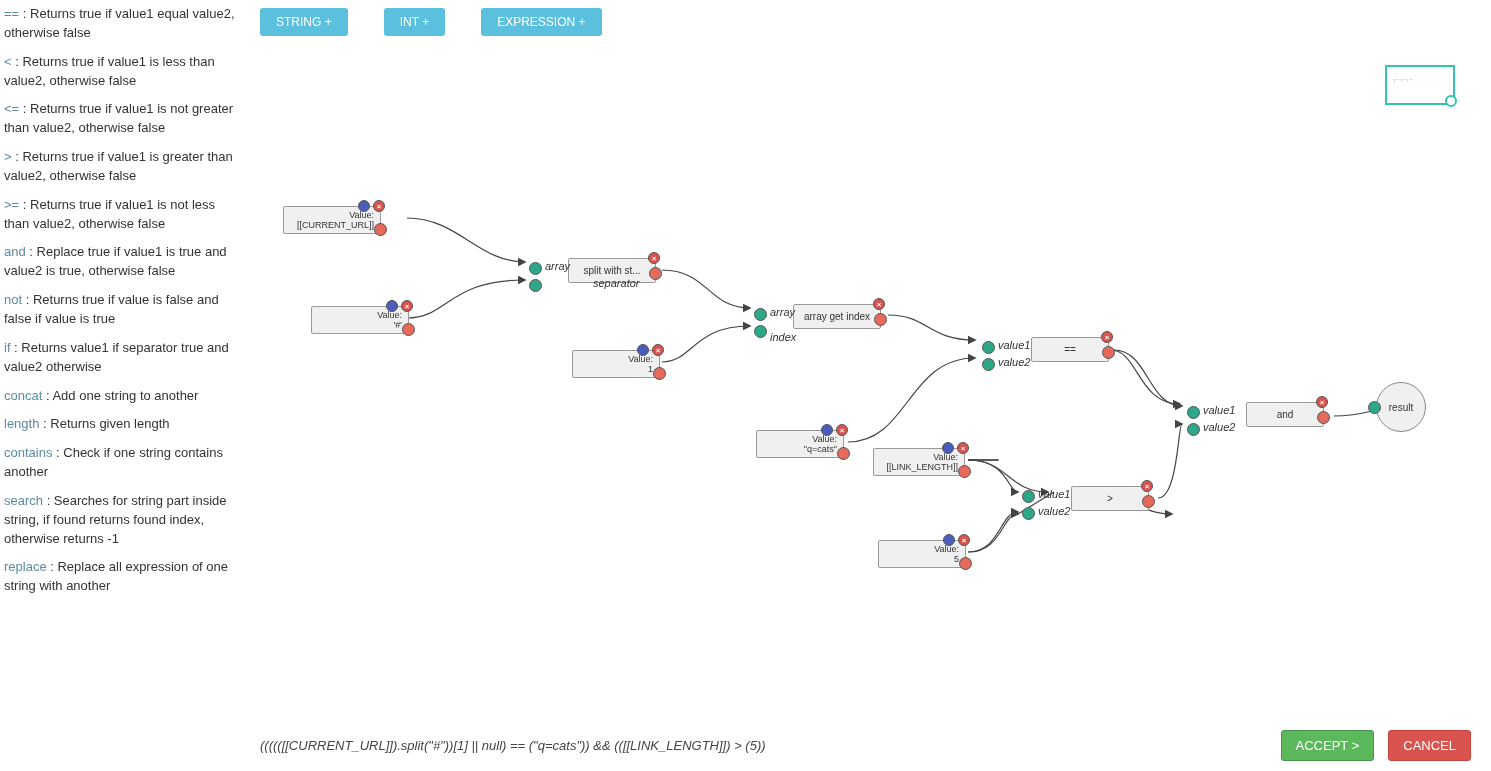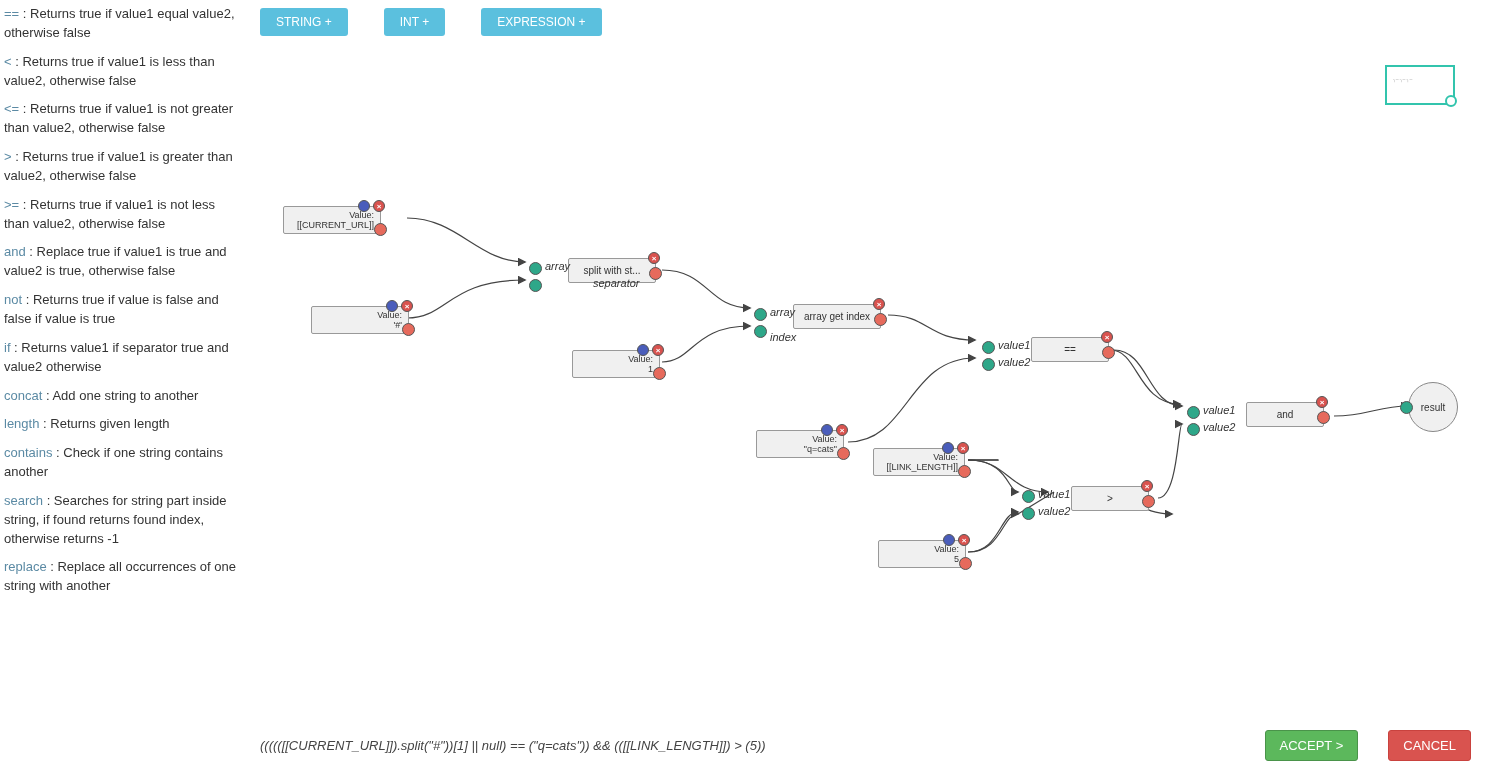--- a/index.html
+++ b/index.html
@@ -12,21 +12,21 @@
 .sidebar-item .kw { color: #5b8aa4; cursor: pointer; }
 .main { flex: 1; height: 771px; position: relative; }
 .toolbar { position: absolute; top: 8px; left: 12px; display: flex; gap: 36px; }
 .tool-btn { background: #5bc0de; color: #fff; border: none; border-radius: 3px; padding: 7px 16px; font-size: 12px; cursor: pointer; }
 .canvas { position: absolute; top: 0; left: 0; width: 1243px; height: 771px; }
 .minimap { position: absolute; top: 65px; right: 36px; width: 70px; height: 40px; border: 2px solid #32c4ad; background: #fff; }
 .minimap::after { content: ""; position: absolute; right: -4px; bottom: -4px; width: 8px; height: 8px; border: 2px solid #32c4ad; border-radius: 50%; background: #fff; }
 .minimap-inner { position: absolute; font-size: 4px; color: #888; left: 6px; top: 10px; }
 .footer { position: absolute; bottom: 10px; left: 12px; right: 20px; display: flex; align-items: center; justify-content: space-between; }
 .expr-text { font-style: italic; font-size: 13px; color: #444; }
-.footer-btns { display: flex; gap: 30px; }
+.footer-btns { display: flex; gap: 14px; }
 .accept-btn { background: #5cb85c; color: #fff; border: 1px solid #4a934a; border-radius: 3px; padding: 7px 14px; font-size: 13px; cursor: pointer; }
 .cancel-btn { background: #d9534f; color: #fff; border: 1px solid #c9423e; border-radius: 3px; padding: 7px 14px; font-size: 13px; cursor: pointer; }
 .node-box { position: absolute; background: #f0f0f0; border: 1px solid #999; border-radius: 2px; font-size: 10px; text-align: center; padding: 3px 6px; }
 .node-box .lbl { display: block; font-size: 9px; color: #333; text-align: right; }
 .op-box { position: absolute; background: #f0f0f0; border: 1px solid #999; border-radius: 2px; font-size: 10px; text-align: center; padding: 6px 0; }
 .result-circle { position: absolute; width: 50px; height: 50px; border: 1px solid #888; border-radius: 50%; background: #f0f0f0; display: flex; align-items: center; justify-content: center; font-size: 10px; }
 .port { position: absolute; width: 13px; height: 13px; border-radius: 50%; border: 1px solid #555; }
 .port-in { background: #2ea789; }
 .port-out { background: #e66a5c; }
 .port-edit { background: #4a5dbb; width: 12px; height: 12px; }
@@ -45,21 +45,21 @@
   <div class="sidebar-item"><span class="kw">&lt;=</span><span> : Returns true if value1 is not greater than value2, otherwise false</span></div>
   <div class="sidebar-item"><span class="kw">&gt;</span><span> : Returns true if value1 is greater than value2, otherwise false</span></div>
   <div class="sidebar-item"><span class="kw">&gt;=</span><span> : Returns true if value1 is not less than value2, otherwise false</span></div>
   <div class="sidebar-item"><span class="kw">and</span><span> : Replace true if value1 is true and value2 is true, otherwise false</span></div>
   <div class="sidebar-item"><span class="kw">not</span><span> : Returns true if value is false and false if value is true</span></div>
   <div class="sidebar-item"><span class="kw">if</span><span> : Returns value1 if separator true and value2 otherwise</span></div>
   <div class="sidebar-item"><span class="kw">concat</span><span> : Add one string to another</span></div>
   <div class="sidebar-item"><span class="kw">length</span><span> : Returns given length</span></div>
   <div class="sidebar-item"><span class="kw">contains</span><span> : Check if one string contains another</span></div>
   <div class="sidebar-item"><span class="kw">search</span><span> : Searches for string part inside string, if found returns found index, otherwise returns -1</span></div>
-  <div class="sidebar-item"><span class="kw">replace</span><span> : Replace all occurrences of one string with another</span></div>
+  <div class="sidebar-item"><span class="kw">replace</span><span> : Replace all expression of one string with another</span></div>
 </div>
 
 <div class="main">
   <div class="toolbar">
     <button class="tool-btn">STRING +</button>
     <button class="tool-btn">INT +</button>
     <button class="tool-btn">EXPRESSION +</button>
   </div>
 
   <div class="minimap">
@@ -204,21 +204,21 @@
     <div class="op-box" style="left:998px; top:402px; width:78px;">
       <span>and</span>
       <div class="port port-del" style="top:-7px; right:-5px;">×</div>
       <div class="port port-in" style="top:3px; left:-60px;"></div>
       <div class="port-label" style="top:1px; left:-44px;">value1</div>
       <div class="port port-in" style="top:20px; left:-60px;"></div>
       <div class="port-label" style="top:18px; left:-44px;">value2</div>
       <div class="port port-out" style="top:8px; right:-7px;"></div>
     </div>
 
-    <div class="result-circle" style="left:1160px; top:382px;">
+    <div class="result-circle" style="left:1128px; top:382px;">
       <span>result</span>
       <div class="port port-in" style="top:18px; left:-9px;"></div>
     </div>
 
   </div>
 
   <div class="footer">
     <div class="expr-text">((((([[CURRENT_URL]]).split("#"))[1] || null) == ("q=cats")) &amp;&amp; (([[LINK_LENGTH]]) &gt; (5))</div>
     <div class="footer-btns">
       <button class="accept-btn">ACCEPT &gt;</button>

